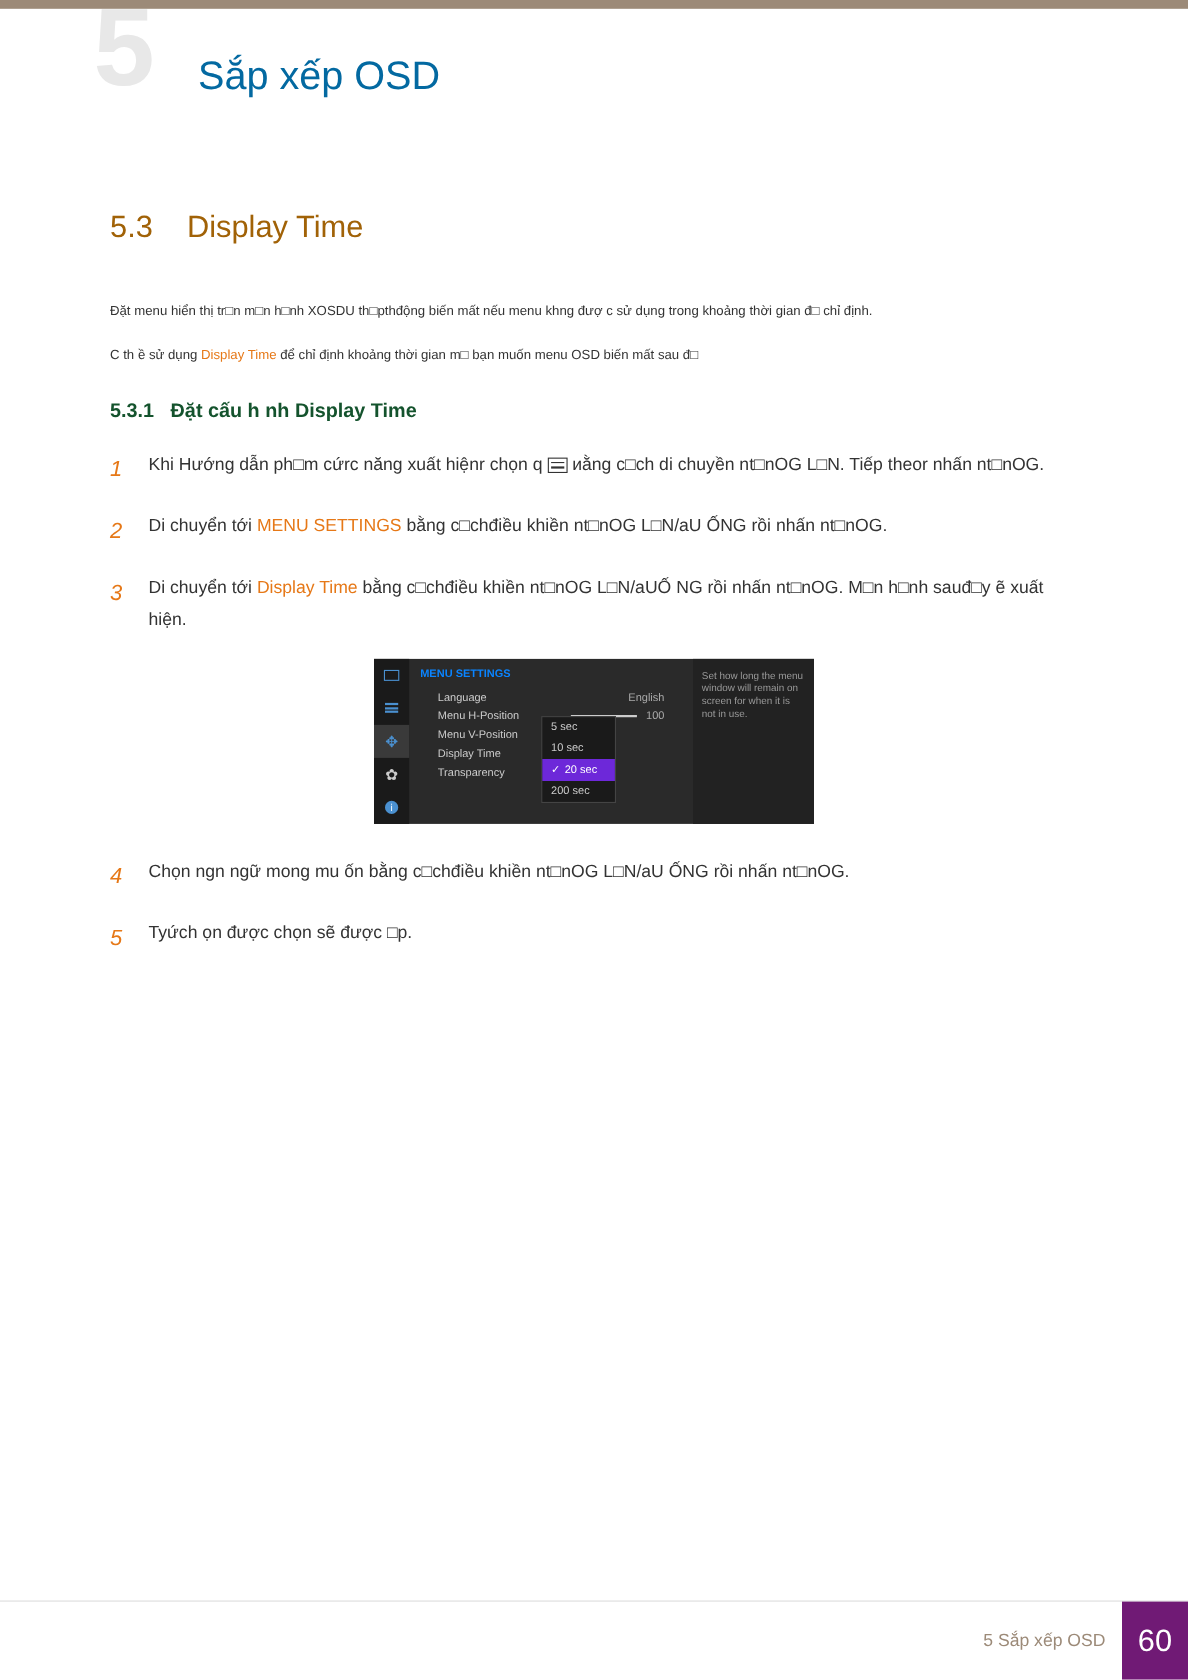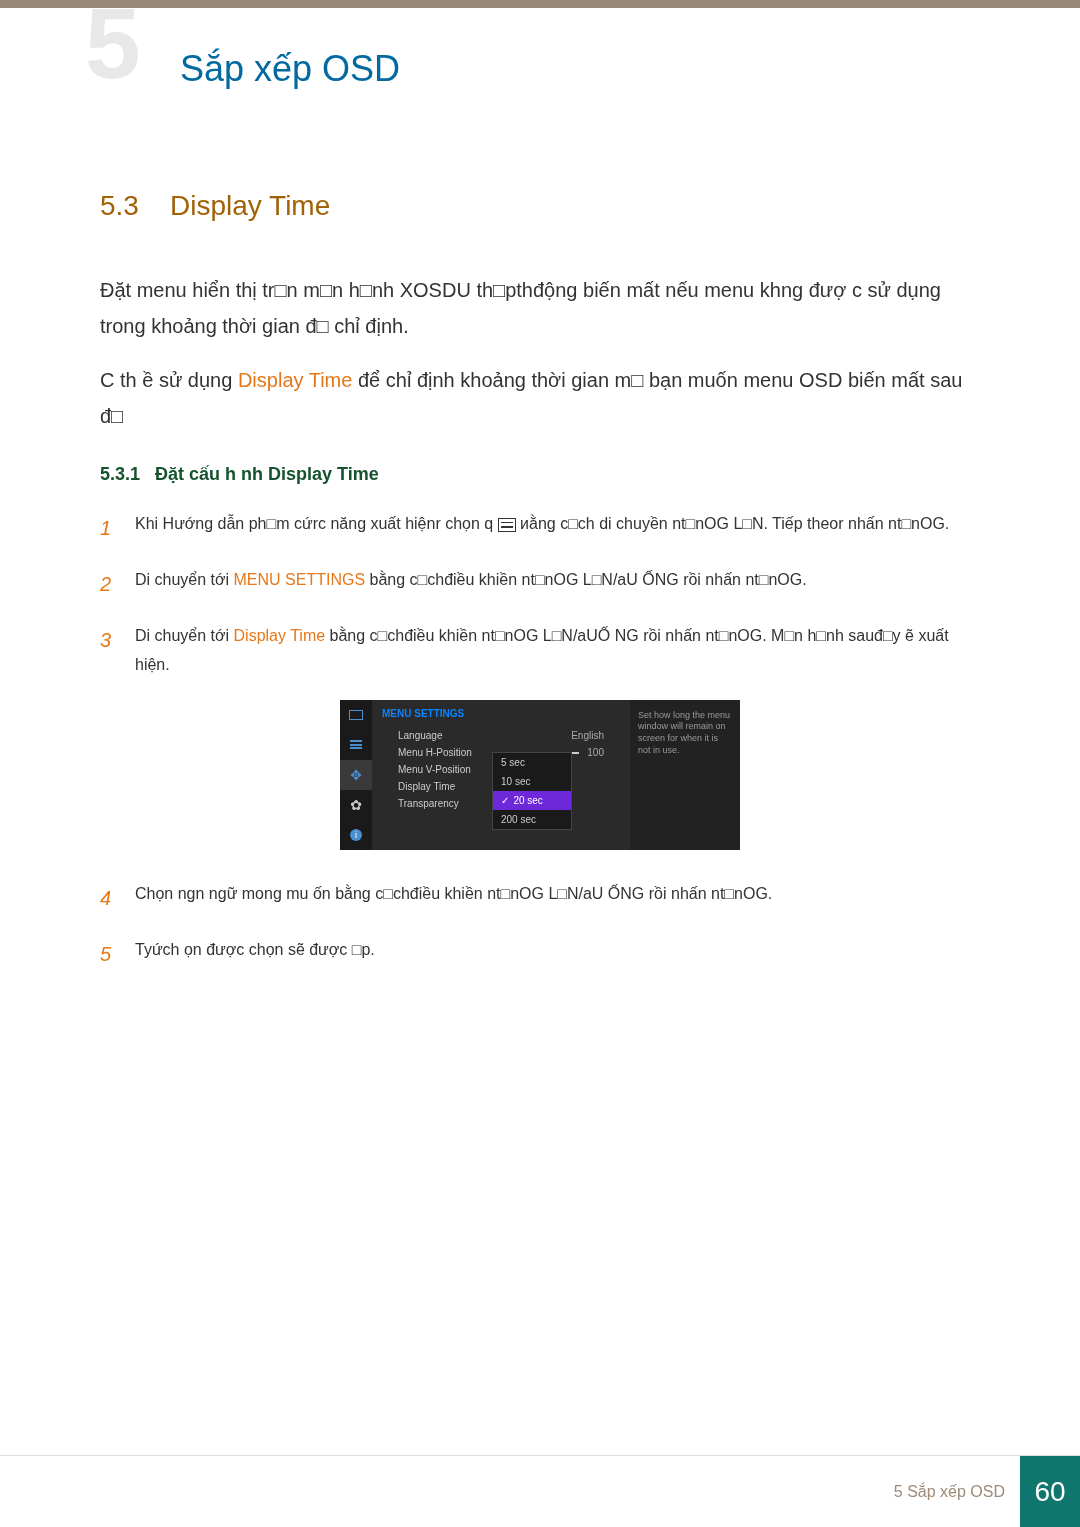--- a/index.html
+++ b/index.html
@@ -4,49 +4,49 @@
   <style>
     * { margin: 0; padding: 0; box-sizing: border-box; }
     body { width: 1080px; height: 1527px; font-family: Arial, sans-serif; background: #fff; position: relative; color: #333; }
     .top-bar { height: 8px; background: #9c8a78; width: 100%; }
     .header-area { position: relative; padding-left: 85px; padding-top: 20px; }
     .big-5 { position: absolute; left: 85px; top: -15px; font-size: 100px; font-weight: bold; color: #e8e8e8; line-height: 1; z-index: 0; }
     .chapter-title { position: relative; font-size: 36px; color: #0369a1; font-weight: normal; z-index: 1; padding-left: 95px; padding-top: 20px; }
     .content { padding: 100px 100px 0 100px; }
     .section-heading { font-size: 28px; color: #a16207; font-weight: normal; margin-bottom: 50px; }
     .section-num { display: inline-block; width: 70px; }
-    .body-text { font-size: 20px; line-height: 1.8; color: #333; margin-bottom: 18px; }
+    .body-text { font-size: 12px; line-height: 1.8; color: #333; margin-bottom: 18px; }
     .orange { color: #e67817; }
     .subsection { font-size: 18px; color: #14532d; font-weight: bold; margin-top: 30px; margin-bottom: 25px; }
     .steps { list-style: none; }
     .step { display: flex; margin-bottom: 20px; font-size: 16px; line-height: 1.8; }
     .step-num { color: #e67817; font-style: italic; font-size: 20px; width: 35px; flex-shrink: 0; }
     .step-text { flex: 1; }
     .menu-icon { display: inline-block; width: 18px; height: 14px; border: 1.5px solid #333; position: relative; vertical-align: middle; }
     .menu-icon::before, .menu-icon::after { content: ''; position: absolute; left: 2px; right: 2px; height: 1.5px; background: #333; }
     .menu-icon::before { top: 3px; }
     .menu-icon::after { bottom: 3px; }
     .osd-screenshot { width: 400px; margin: 15px auto 30px; background: #2a2a2a; display: flex; font-size: 10px; color: #ccc; }
     .osd-sidebar { width: 32px; background: #1a1a1a; display: flex; flex-direction: column; }
     .osd-icon { height: 30px; display: flex; align-items: center; justify-content: center; font-size: 14px; }
     .osd-icon.active { background: #3a3a3a; }
     .osd-main { flex: 1; padding: 8px 10px; position: relative; }
     .osd-title { color: #0a84ff; font-size: 10px; font-weight: bold; margin-bottom: 8px; }
     .osd-row { display: flex; justify-content: space-between; padding: 3px 16px; font-size: 10px; }
     .osd-row .val { color: #aaa; text-align: center; }
     .osd-slider { width: 60px; height: 2px; background: #555; display: inline-block; vertical-align: middle; margin-right: 8px; position: relative; }
     .osd-slider::after { content: ''; position: absolute; left: 0; width: 100%; height: 2px; background: #ccc; }
-    .osd-dropdown { position: absolute; left: 120px; top: 52px; width: 80px; background: #1a1a1a; border: 1px solid #444; }
+    .osd-dropdown { position: absolute; left: 120px; top: 52px; width: 68px; background: #1a1a1a; border: 1px solid #444; }
     .osd-option { padding: 4px 8px; font-size: 10px; }
     .osd-option.selected { background: #6d28d9; color: #fff; }
     .osd-check { color: #fff; margin-right: 4px; }
     .osd-help { width: 110px; background: #222; padding: 10px 8px; font-size: 9px; line-height: 1.3; color: #999; }
     .footer { position: absolute; bottom: 0; left: 0; right: 0; height: 72px; display: flex; justify-content: flex-end; align-items: stretch; border-top: 1px solid #ddd; }
     .footer-text { display: flex; align-items: center; padding-right: 15px; color: #9c8a78; font-size: 16px; }
-    .footer-pagenum { width: 60px; background: #0f766e; color: #fff; display: flex; align-items: center; justify-content: center; font-size: 28px; }
+    .footer-pagenum { width: 60px; background: #701a75; color: #fff; display: flex; align-items: center; justify-content: center; font-size: 28px; }
     .monitor-icon { width: 14px; height: 10px; border: 1px solid #4a90d0; display: inline-block; }
     .list-icon { width: 12px; height: 10px; display: inline-flex; flex-direction: column; justify-content: space-around; }
     .list-icon span { height: 2px; background: #4a90d0; }
     .arrows-icon { color: #4a90d0; font-size: 14px; }
     .gear-icon { color: #ccc; }
     .info-icon { width: 12px; height: 12px; border-radius: 50%; background: #4a90d0; color: #fff; font-size: 9px; display: flex; align-items: center; justify-content: center; }
   </style>
 </head>
 <body>
 

